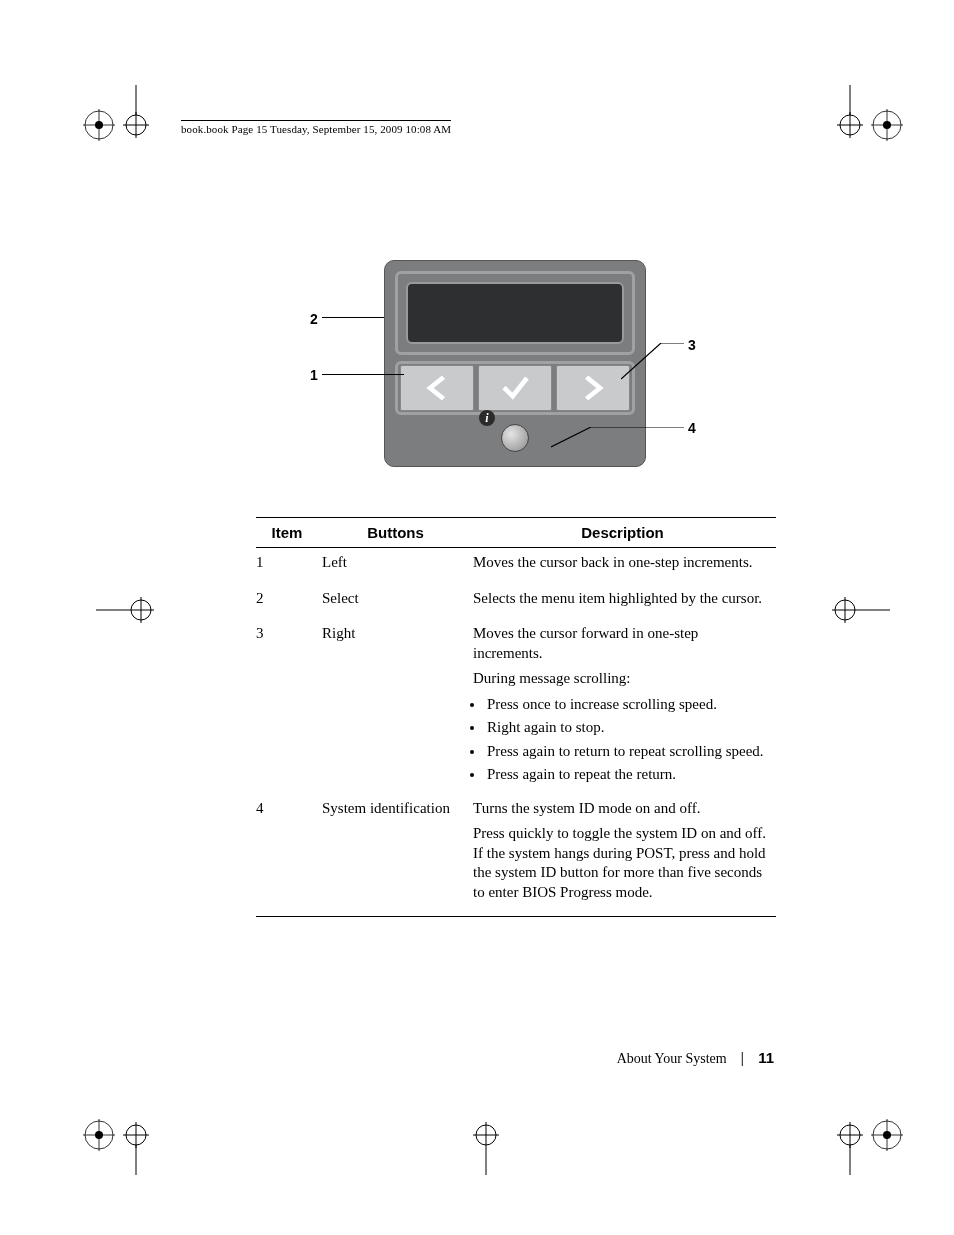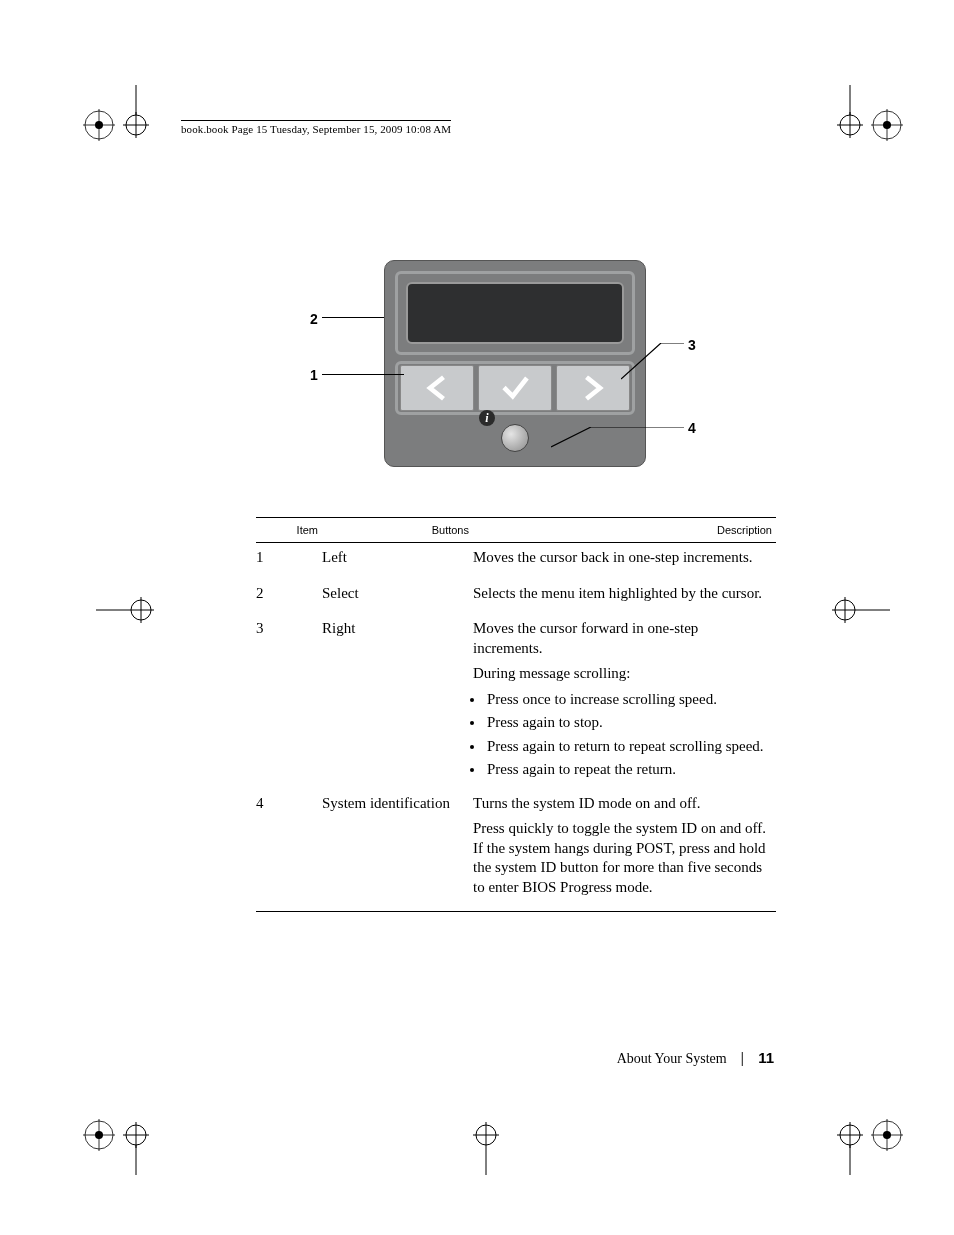--- a/index.html
+++ b/index.html
@@ -170,23 +170,23 @@
   }
 
   
   table.feat {
     width: 100%;
     border-collapse: collapse;
     font-size: 15px;
   }
   table.feat thead th {
     font-family: "Helvetica Neue", Arial, sans-serif;
-    font-weight: 400;
-    font-size: 11px;
-    text-align: right;
+    font-weight: 700;
+    font-size: 15px;
+    text-align: center;
     border-top: 1.2px solid #000;
     border-bottom: 1.2px solid #000;
     padding: 6px 4px 6px 0;
   }
   table.feat td {
     vertical-align: top;
     padding: 5px 6px 5px 0;
     font-family: "Adobe Garamond Pro", Garamond, Georgia, serif;
     line-height: 1.3;
   }
@@ -354,21 +354,21 @@
             </td>
           </tr>
           <tr>
             <td class="col-item">3</td>
             <td class="col-btn">Right</td>
             <td class="col-desc">
               <div class="desc-block">Moves the cursor forward in one-step increments.</div>
               <div class="desc-block">During message scrolling:</div>
               <ul class="blist">
                 <li>Press once to increase scrolling speed.</li>
-                <li>Press again to stop.</li>
+                <li>Right again to stop.</li>
                 <li>Press again to return to repeat scrolling speed.</li>
                 <li>Press again to repeat the return.</li>
               </ul>
             </td>
           </tr>
           <tr class="last">
             <td class="col-item">4</td>
             <td class="col-btn">System identification</td>
             <td class="col-desc">
               <div class="desc-block">Turns the system ID mode on and off.</div>

